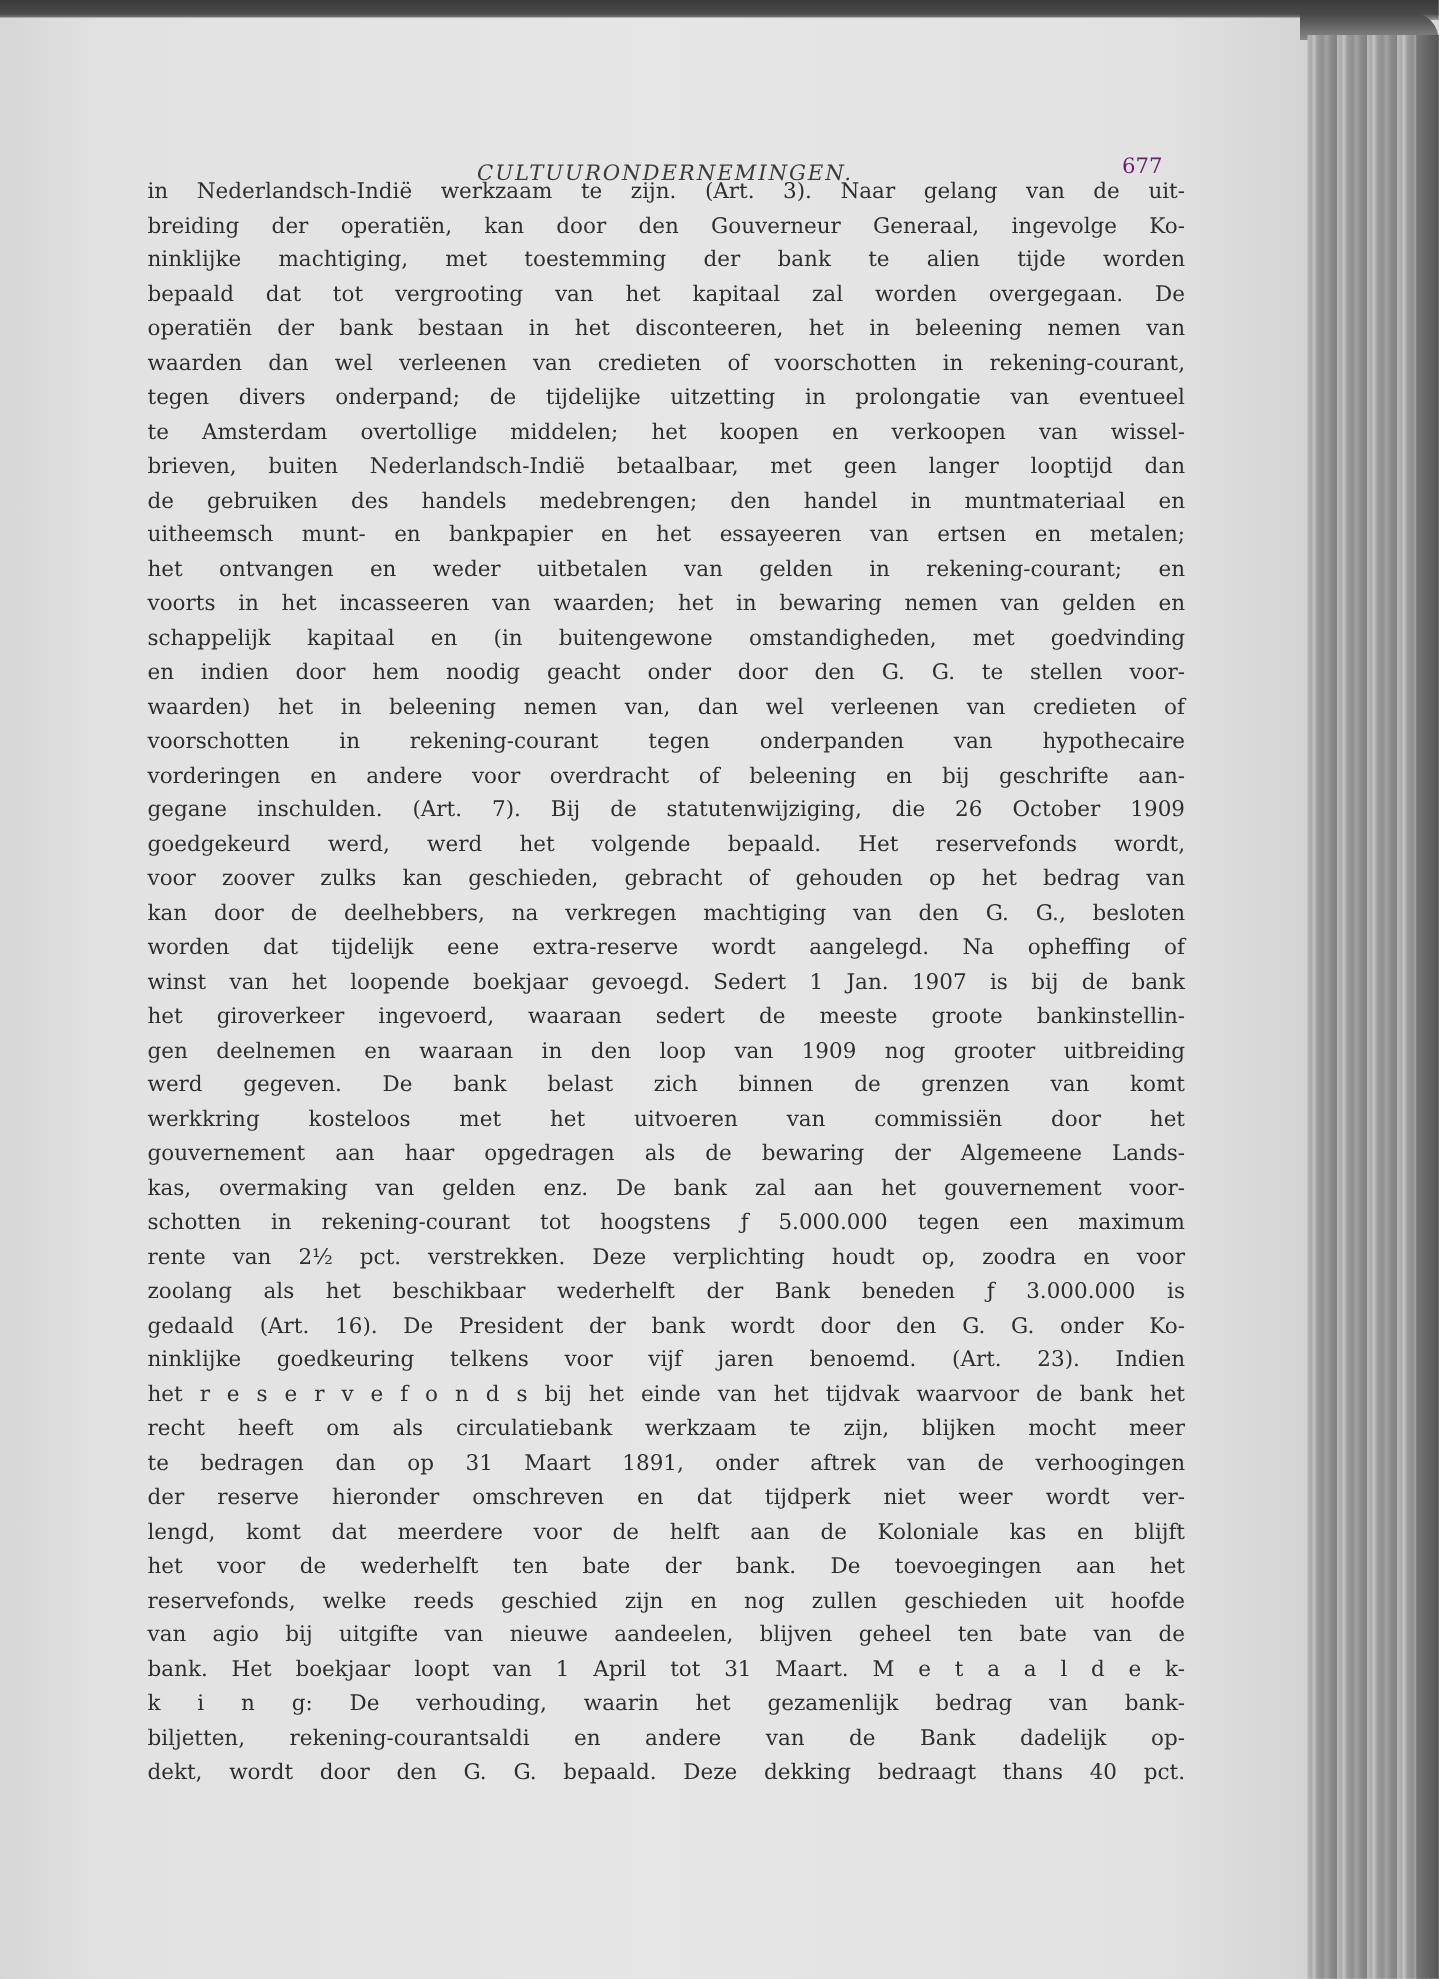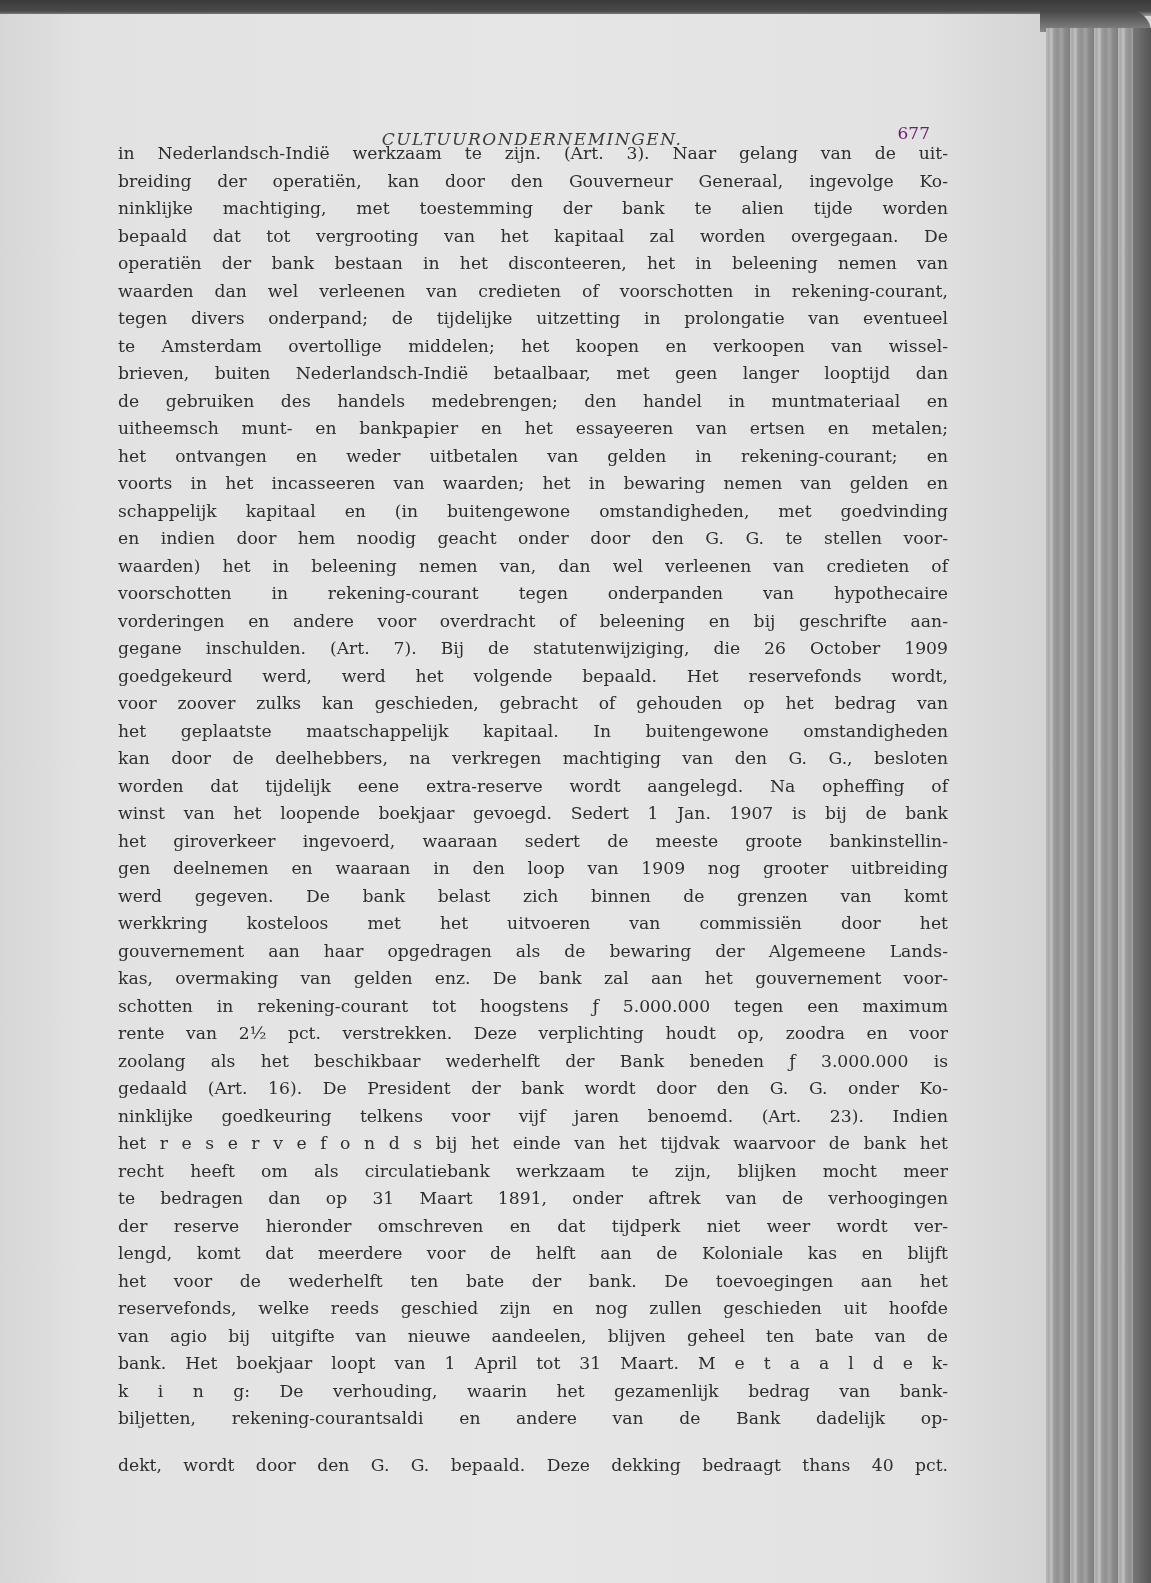--- a/index.html
+++ b/index.html
@@ -44,21 +44,21 @@
       position: absolute; right: 16px; top: 0; font-size: 17px; color: #701a75; margin-top: 15px;
     }
     .body-text {
       position: absolute; top: 140px; left: 118px; width: 830px;
       font-size: 17.2px; line-height: 27.5px; color: #2e2e2e;
     }
     .line {
       display: block; white-space: nowrap; text-align: justify; text-align-last: justify;
       height: 27.5px; overflow: visible;
     }
-    .line.last { text-align-last: justify; margin-top: 19px; }
+    .line.last { text-align-last: justify; }
   </style>
 </head>
 <body>
 
 <div class="scan-top"></div>
 <div class="page"></div>
 <div class="binding-top"></div>
 <div class="binding"></div>
 
 <div class="running-head">
@@ -81,21 +81,20 @@
     <span class="line">het ontvangen en weder uitbetalen van gelden in rekening-courant; en</span>
     <span class="line">voorts in het incasseeren van waarden; het in bewaring nemen van gelden en</span>
     <span class="line">schappelijk kapitaal en (in buitengewone omstandigheden, met goedvinding</span>
     <span class="line">en indien door hem noodig geacht onder door den G. G. te stellen voor-</span>
     <span class="line">waarden) het in beleening nemen van, dan wel verleenen van credieten of</span>
     <span class="line">voorschotten in rekening-courant tegen onderpanden van hypothecaire</span>
     <span class="line">vorderingen en andere voor overdracht of beleening en bij geschrifte aan-</span>
     <span class="line">gegane inschulden. (Art. 7). Bij de statutenwijziging, die 26 October 1909</span>
     <span class="line">goedgekeurd werd, werd het volgende bepaald. Het reservefonds wordt,</span>
     <span class="line">voor zoover zulks kan geschieden, gebracht of gehouden op het bedrag van</span>
-    <span class="line">het geplaatste maatschappelijk kapitaal. In buitengewone omstandigheden</span>
     <span class="line">kan door de deelhebbers, na verkregen machtiging van den G. G., besloten</span>
     <span class="line">worden dat tijdelijk eene extra-reserve wordt aangelegd. Na opheffing of</span>
     <span class="line">winst van het loopende boekjaar gevoegd. Sedert 1 Jan. 1907 is bij de bank</span>
     <span class="line">het giroverkeer ingevoerd, waaraan sedert de meeste groote bankinstellin-</span>
     <span class="line">gen deelnemen en waaraan in den loop van 1909 nog grooter uitbreiding</span>
     <span class="line">werd gegeven. De bank belast zich binnen de grenzen van komt</span>
     <span class="line">werkkring kosteloos met het uitvoeren van commissiën door het</span>
     <span class="line">gouvernement aan haar opgedragen als de bewaring der Algemeene Lands-</span>
     <span class="line">kas, overmaking van gelden enz. De bank zal aan het gouvernement voor-</span>
     <span class="line">schotten in rekening-courant tot hoogstens ƒ 5.000.000 tegen een maximum</span>

